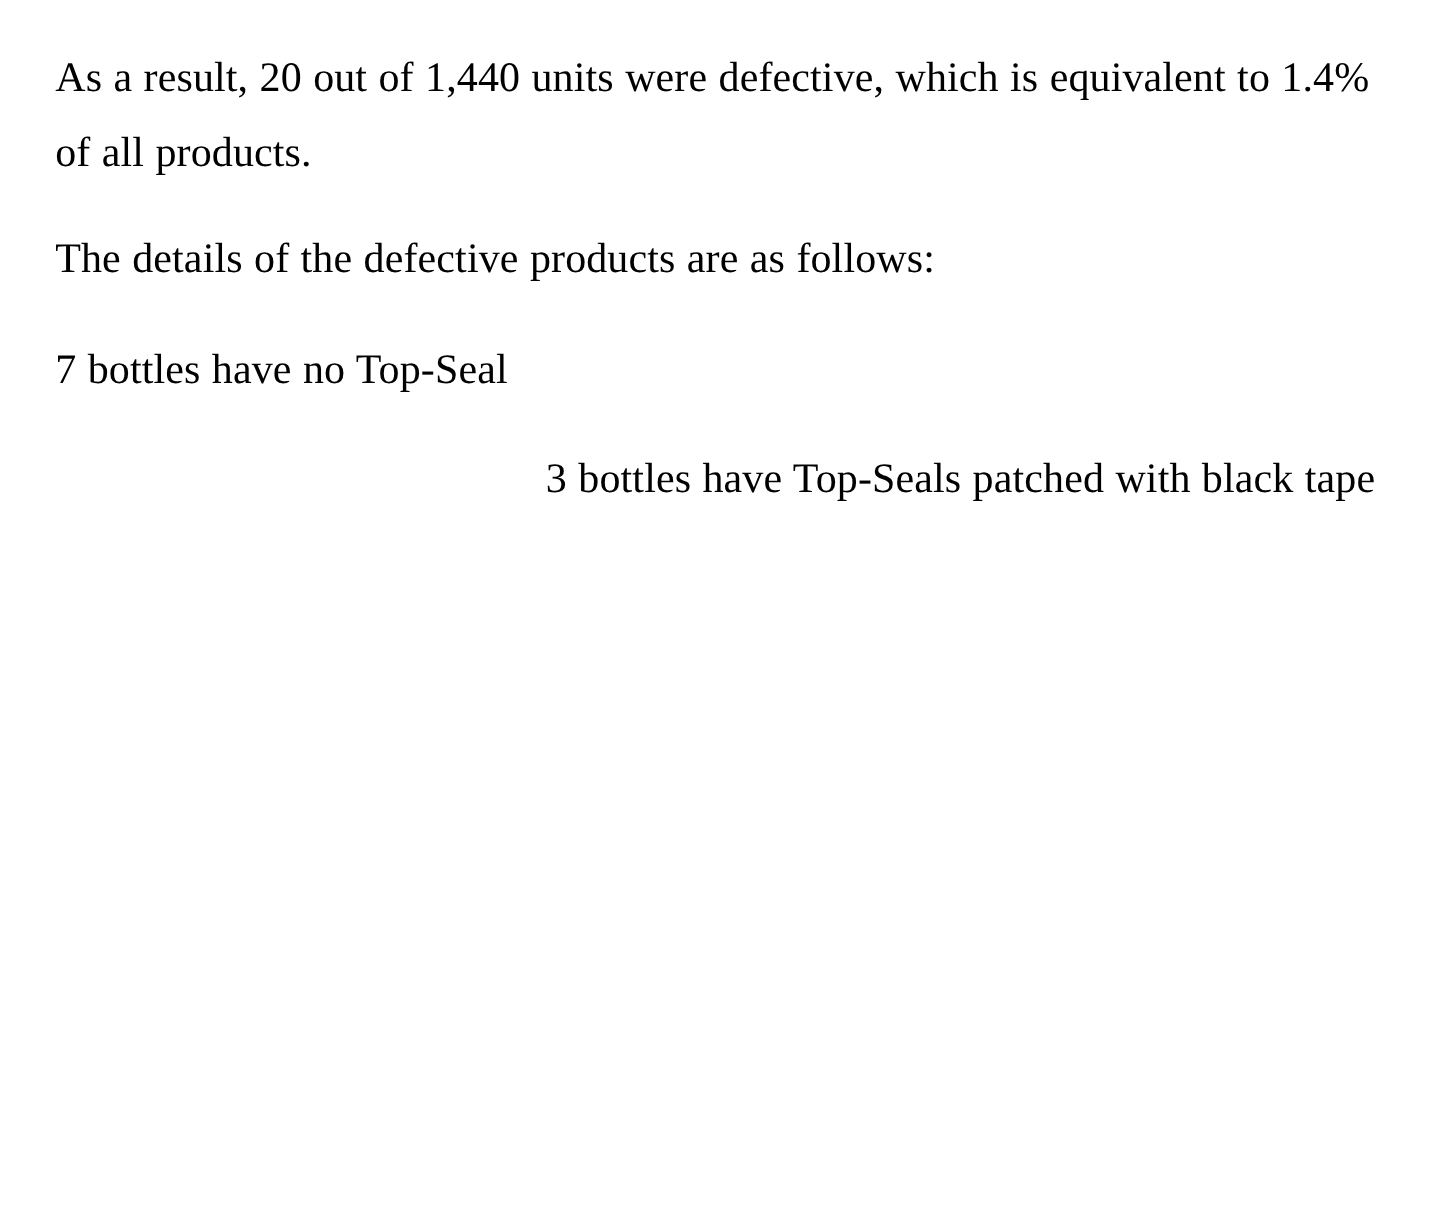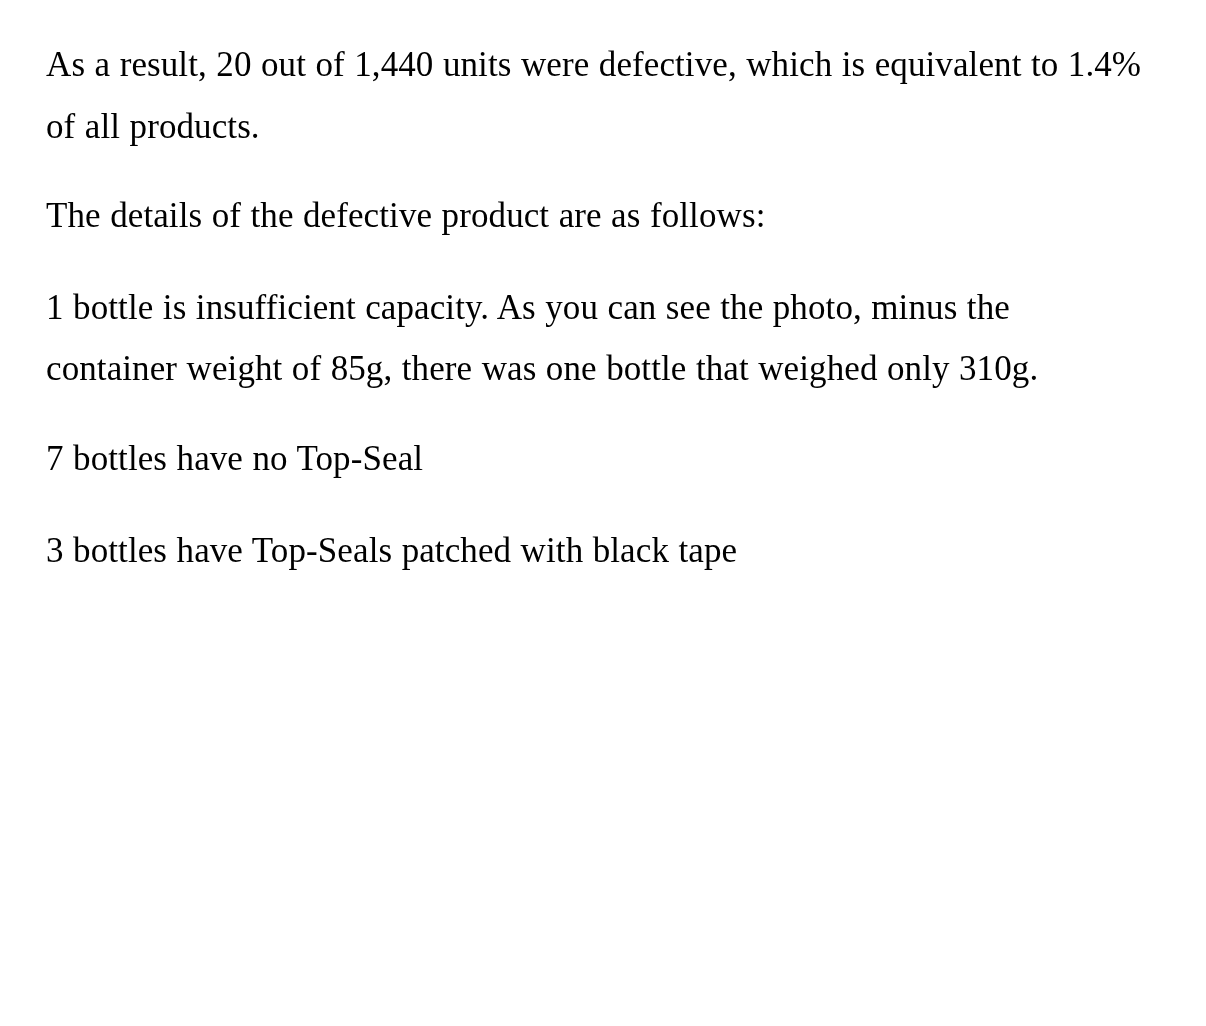--- a/index.html
+++ b/index.html
@@ -24,27 +24,27 @@
   .para {
     font-size: 35px;
     line-height: 1.76;
     margin: 0 0 28px 0;
     text-align: left;
     letter-spacing: 0.1px;
     word-spacing: 0.6px;
   }
   .para:last-child {
     margin-bottom: 0;
+    text-align: right;
   }
   .para.tight {
     margin-bottom: 30px;
   }
 </style>
 </head>
 <body>
 
 <div class="page">
   <p class="para">As a result, 20 out of 1,440 units were defective, which is equivalent to 1.4% of all products.</p>
-  <p class="para tight">The details of the defective product are as follows:</p>
-  <p class="para">1 bottle is insufficient capacity. As you can see the photo, minus the container weight of 85g, there was one bottle that weighed only 310g.</p>
+  <p class="para tight">The details of the defective products are as follows:</p>
   <p class="para tight">7 bottles have no Top-Seal</p>
   <p class="para tight">3 bottles have Top-Seals patched with black tape</p>
 </div>
 
 </body></html>

